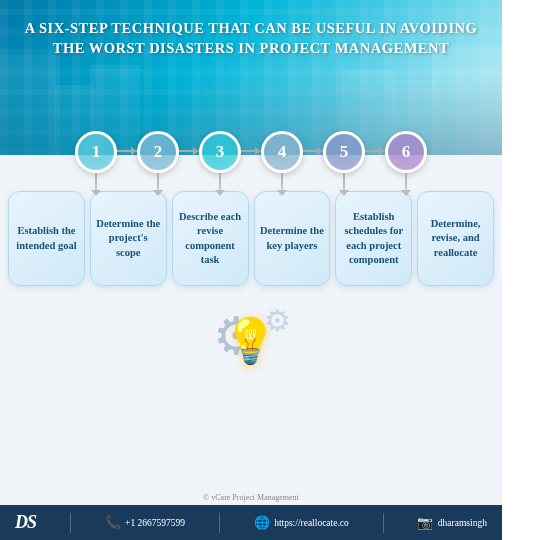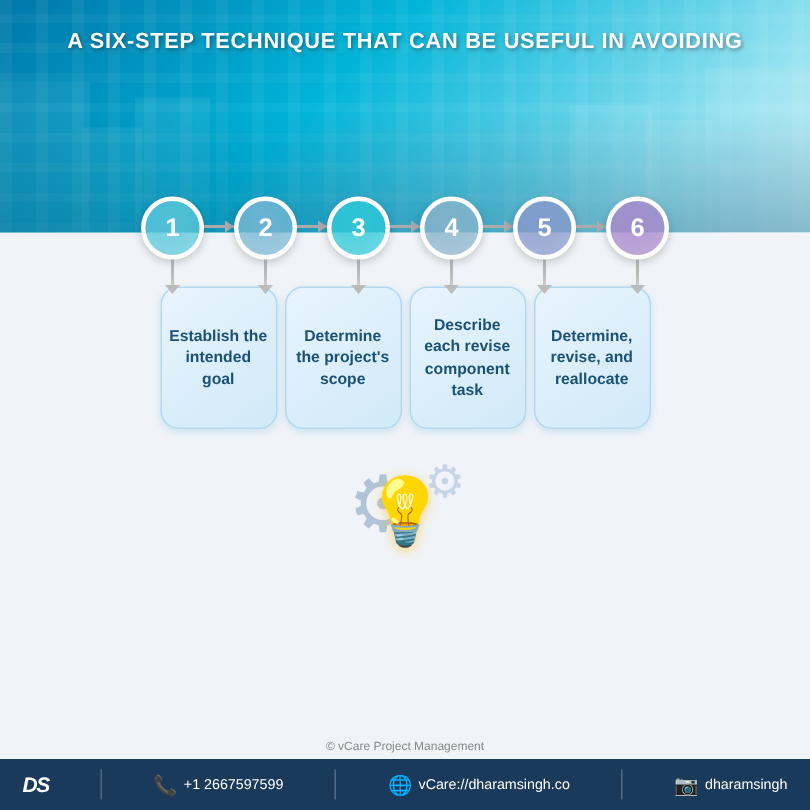--- a/index.html
+++ b/index.html
@@ -4,24 +4,25 @@
   <style>
     * { margin: 0; padding: 0; box-sizing: border-box; }
     body {
       width: 540px;
       height: 540px;
       overflow: hidden;
       font-family: Arial, sans-serif;
       background: #fff;
     }
     .container {
-      width: 540px;
+      width: 502px;
       height: 540px;
       position: relative;
       background: #f0f4f8;
+      font-family: Liberation Serif, serif;
     }
     
     .header-bg {
       width: 100%;
       height: 155px;
       background: linear-gradient(135deg, #0077a8 0%, #00b4d8 40%, #48cae4 60%, #90e0ef 80%, #caf0f8 100%);
       position: relative;
       overflow: hidden;
     }
     .header-bg::before {
@@ -219,21 +220,21 @@
       bottom: 0;
       left: 0;
       right: 0;
     }
     .footer-left {
       display: flex;
       align-items: center;
       gap: 5px;
     }
     .ds-logo {
-      font-size: 14px;
+      font-size: 18px;
       font-weight: 900;
       color: #fff;
       font-style: italic;
       letter-spacing: -1px;
     }
     .footer-item {
       display: flex;
       align-items: center;
       gap: 4px;
       color: #fff;
@@ -278,20 +279,21 @@
   <div class="header-bg">
     <div class="building b1"></div>
     <div class="building b2"></div>
     <div class="building b3"></div>
     <div class="building b4"></div>
     <div class="building b5"></div>
     <div class="building b6"></div>
     <div class="header-text">
       <h1>
         <span>A SIX-STEP TECHNIQUE THAT CAN BE USEFUL IN AVOIDING</span><br>
+        <span>THE WORST DISASTERS IN PROJECT MANAGEMENT</span>
       </h1>
     </div>
   </div>
 
   <div class="steps-row" id="steps-circles-row">
   <div class="step-wrapper">
         <div class="step-circle" style="background: radial-gradient(circle at 40% 35%, rgba(91, 200, 220, 0.867), rgba(91, 200, 220, 0.667));">1</div>
         <div class="step-connector"></div>
       </div>
       <div class="step-arrow" style="margin-bottom: 20px;"></div>
@@ -318,20 +320,22 @@
       <div class="step-wrapper">
         <div class="step-circle" style="background: radial-gradient(circle at 40% 35%, rgba(170, 136, 204, 0.867), rgba(170, 136, 204, 0.667));">6</div>
         <div class="step-connector"></div>
       </div>
     </div>
 
   <div class="cards-row" id="cards-row">
   <div class="step-card">Establish the intended goal</div>
       <div class="step-card">Determine the project's scope</div>
       <div class="step-card">Describe each revise component task</div>
+      <div class="step-card">Determine the key players</div>
+      <div class="step-card">Establish schedules for each project component</div>
       <div class="step-card">Determine, revise, and reallocate</div>
     </div>
 
   <div class="bottom-section">
     <div class="icon-area">
       <span class="gear-big">⚙</span>
       <span class="gear-small">⚙</span>
       <span class="bulb">💡</span>
     </div>
   </div>
@@ -345,21 +349,21 @@
       <div class="ds-logo">DS</div>
     </div>
     <div class="footer-divider"></div>
     <div class="footer-item">
       <span class="footer-icon">📞</span>
       <span>+1 2667597599</span>
     </div>
     <div class="footer-divider"></div>
     <div class="footer-item">
       <span class="footer-icon">🌐</span>
-      <span>vCare://dharamsingh.co</span>
+      <span>https://reallocate.co</span>
     </div>
     <div class="footer-divider"></div>
     <div class="footer-item">
       <span class="footer-icon">📷</span>
       <span>dharamsingh</span>
     </div>
   </div>
 </div>
 
 </body></html>

